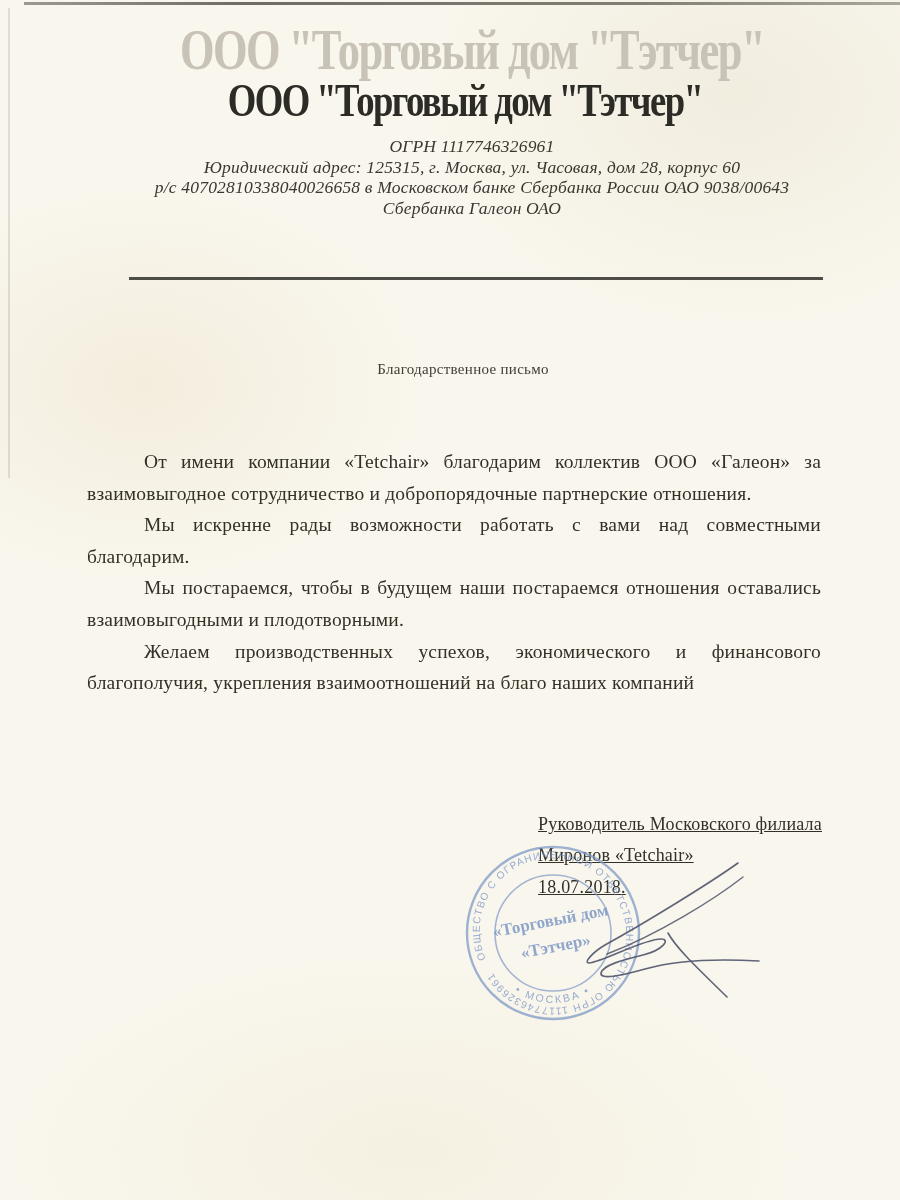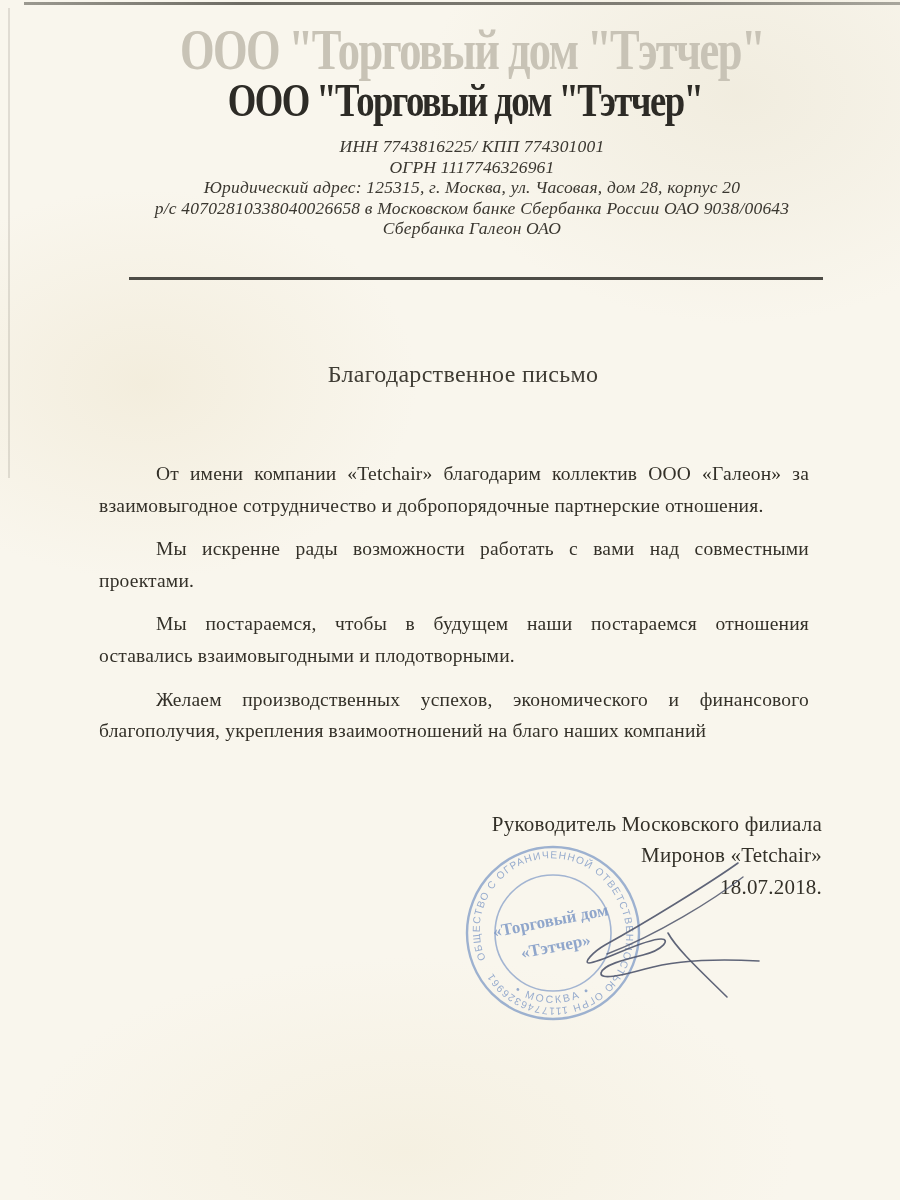--- a/index.html
+++ b/index.html
@@ -30,65 +30,64 @@
   }
   .header-info {
     position:absolute; top:136px; left:44px; width:856px; text-align:center;
     font-style:italic; font-size:17.5px; line-height:20.6px; color:#3a3730;
     letter-spacing:0.2px;
   }
   .rule { position:absolute; top:277px; left:129px; width:694px; height:3px; background:#4d4c46; }
 
   .letter-title {
     position:absolute; top:361px; left:26px; width:874px; text-align:center;
-    font-size:24px; color:#403d35; letter-spacing:0.3px;
+    font-size:15px; color:#403d35; letter-spacing:0.3px;
   }
   .body-text {
     position:absolute; top:446px; left:87px; width:734px;
     font-size:19.5px; line-height:31.6px; color:#333028; text-align:justify;
     letter-spacing:0.2px;
   }
-  .body-text p { margin:12px; text-indent:57px; }
+  .body-text p { margin:0; text-indent:57px; }
 
   .sig-block {
-    position:absolute; top:809px; right:78px; text-align:right;
-    font-size:21px; line-height:31.4px; color:#333028; letter-spacing:0.2px;
+    position:absolute; top:809px; right:78px; 
+    font-size:18px; line-height:31.4px; color:#333028; letter-spacing:0.2px;text-decoration:underline;
   }
 
   .stamp { position:absolute; left:461px; top:841px; width:184px; height:184px; }
   .stamp text { font-family:"Liberation Sans","DejaVu Sans",sans-serif; }
   .stamp .center-line { font-family:"Liberation Serif","DejaVu Serif",serif; font-weight:bold; }
   .handwriting { position:absolute; left:575px; top:853px; width:205px; height:152px; }
 </style>
 </head>
 <body>
 
 <div class="page">
 
   <div class="scan-edge-top"></div>
   <div class="scan-edge-left"></div>
 
   <div class="ghost-title">ООО "Торговый дом "Тэтчер"</div>
   <div class="main-title">ООО "Торговый дом "Тэтчер"</div>
 
   <div class="header-info">
-    <div>ИНН 7743816225/ КПП 774301001</div>
     <div>ОГРН 1117746326961</div>
-    <div>Юридический адрес: 125315, г. Москва, ул. Часовая, дом 28, корпус 20</div>
+    <div>Юридический адрес: 125315, г. Москва, ул. Часовая, дом 28, корпус 60</div>
     <div>р/с 40702810338040026658 в Московском банке Сбербанка России ОАО 9038/00643</div>
     <div>Сбербанка Галеон ОАО</div>
   </div>
 
   <div class="rule"></div>
 
   <div class="letter-title">Благодарственное письмо</div>
 
   <div class="body-text">
     <p>От имени компании «Tetchair» благодарим коллектив ООО «Галеон» за взаимовыгодное сотрудничество и добропорядочные партнерские отношения.</p>
-    <p>Мы искренне рады возможности работать с вами над совместными проектами.</p>
+    <p>Мы искренне рады возможности работать с вами над совместными благодарим.</p>
     <p>Мы постараемся, чтобы в будущем наши постараемся отношения оставались взаимовыгодными и плодотворными.</p>
     <p>Желаем производственных успехов, экономического и финансового благополучия, укрепления взаимоотношений на благо наших компаний</p>
   </div>
 
   <div class="sig-block">
     <div>Руководитель Московского филиала</div>
     <div>Миронов «Tetchair»</div>
     <div>18.07.2018.</div>
   </div>
 

